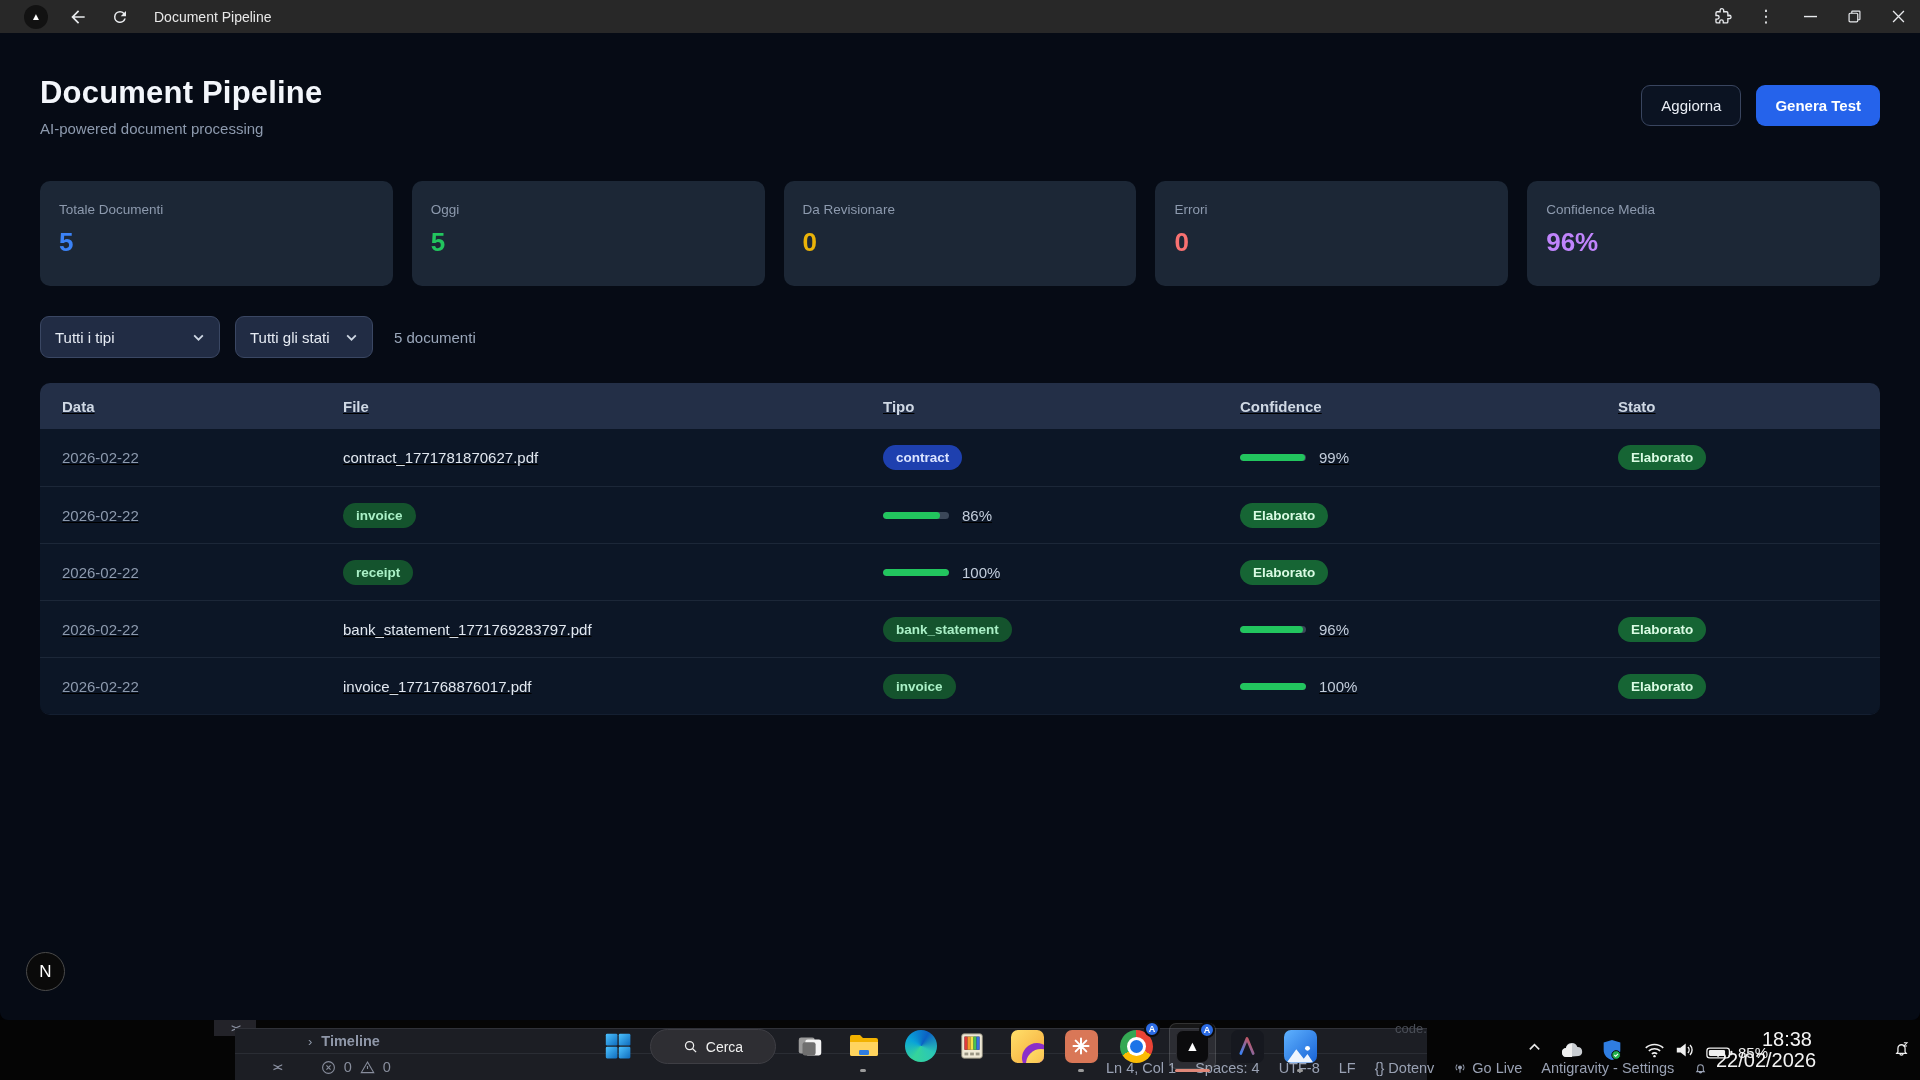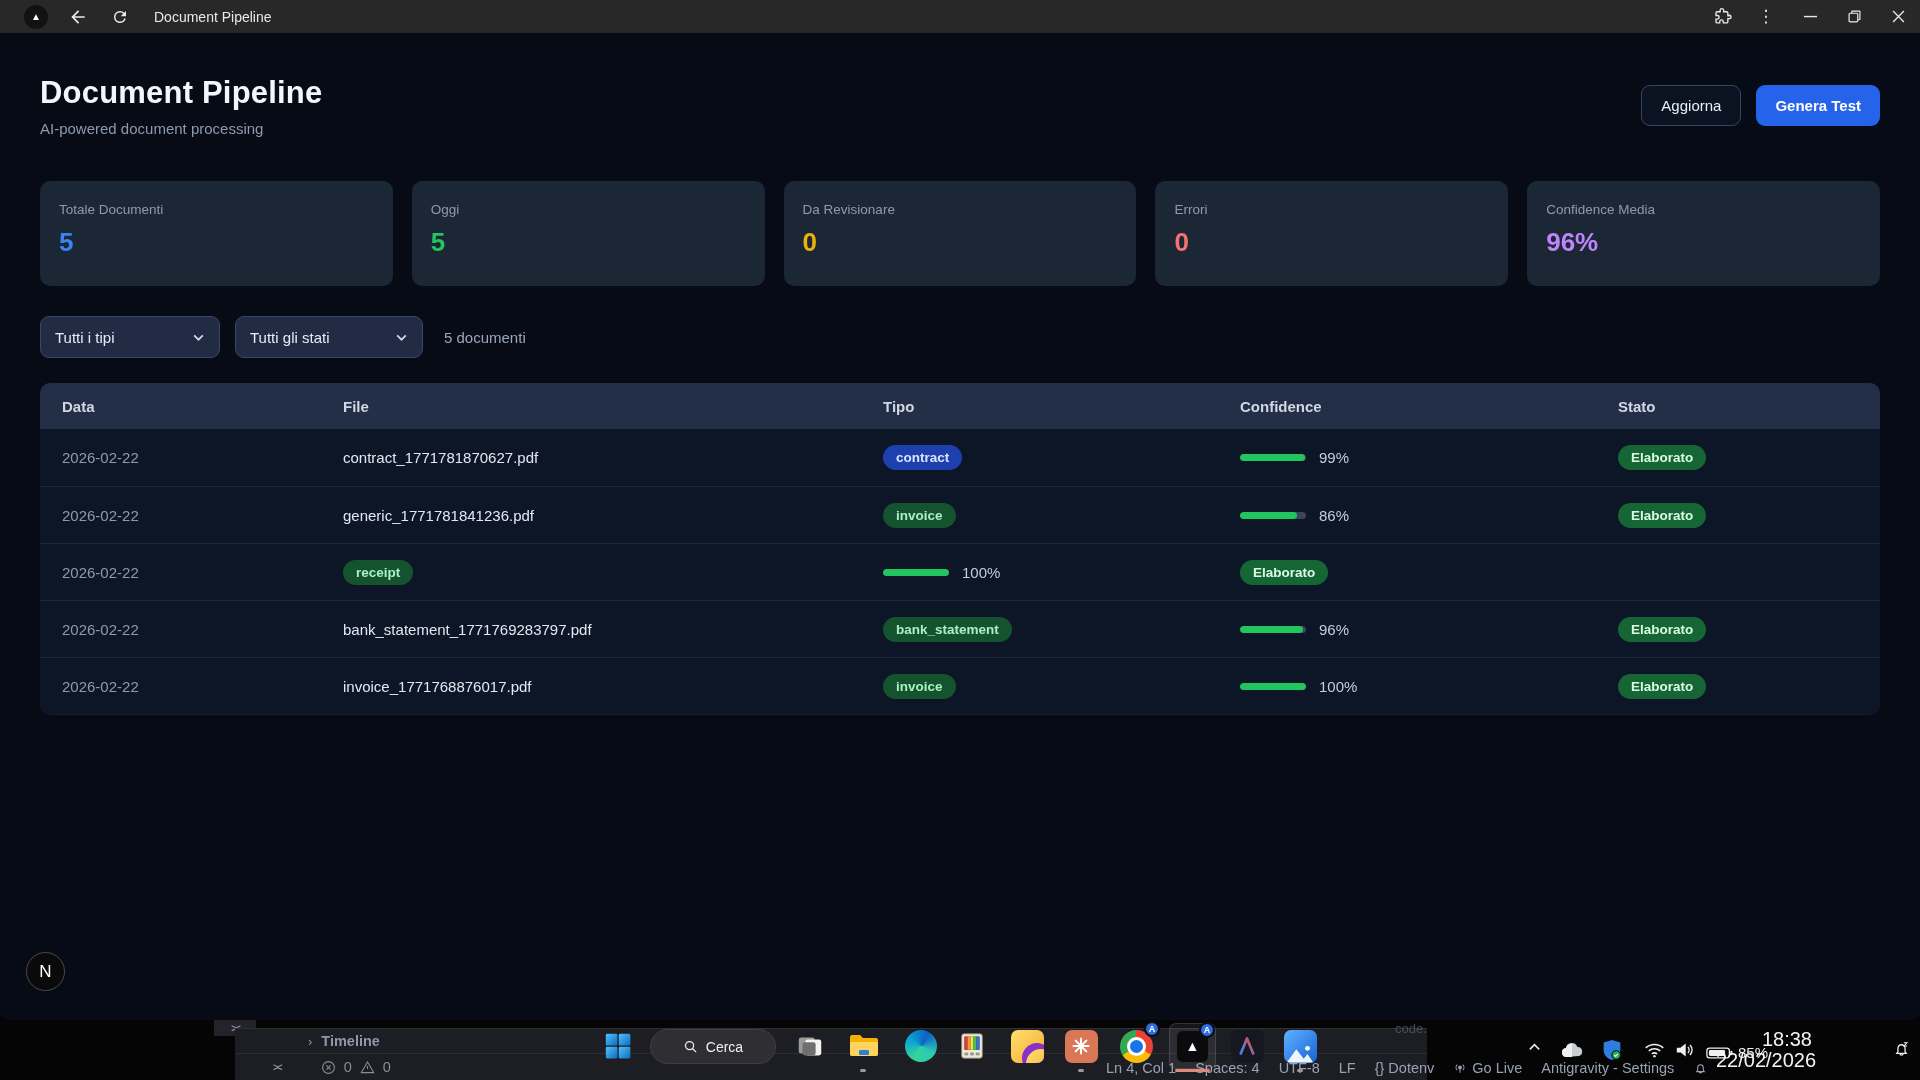--- a/index.html
+++ b/index.html
@@ -30,27 +30,27 @@
   .btn-primary { border:none; color:#fff; font-weight:600; }
 
   .stats { position:absolute; top:148px; left:40px; right:40px; display:grid; grid-template-columns:repeat(5,1fr); gap:19px; }
   .card { background:#1c2736; border-radius:10px; height:105px; padding:21px 19px; }
   .card-label { color:#8d9aae; font-size:13.5px; }
   .card-value { font-size:26px; font-weight:800; margin-top:10px; }
 
   .filterbar { position:absolute; top:283px; left:40px; display:flex; align-items:center; gap:15px; }
   .sel { height:42px; background:#212c44; border:1px solid #3a4763; border-radius:9px; display:flex; align-items:center;
          padding:0 14px; color:#e6ebf3; font-size:15px; }
-  .sel.w1 { width:180px; } .sel.w2 { width:188px; }
+  .sel.w1 { width:180px; } .sel.w2 { width:138px; }
   .sel svg { margin-left:auto; }
   .doc-count { color:#9aa7ba; font-size:15px; margin-left:6px; }
 
   .table { position:absolute; top:350px; left:40px; right:40px; border-radius:10px; overflow:hidden;
            border-bottom:1px solid #141f31; }
-  .thead, .trow { display:grid; grid-template-columns:281px 540px 357px 378px 1fr; align-items:center; }
+  .thead, .trow { display:grid; grid-template-columns:281px 540px 357px 378px 1fr; align-items:center;text-decoration:underline; }
   .thead { background:#232f47; height:46px; }
   .th { color:#cfd8e4; font-size:15px; font-weight:700; padding-left:22px; }
   .trow { height:57px; background:#0c1626; border-top:1px solid #1c2738; }
   .trow:first-child { border-top:none; }
   .td { padding-left:22px; font-size:15px; }
   .c-date { color:#8d9aae; }
   .c-file { color:#e2e8f0; }
   .pill { display:inline-block; padding:5px 13px; border-radius:999px; font-size:13.5px; font-weight:700; }
   .pill.blue  { background:#1e40af; color:#dbe4ff; }
   .pill.green { background:#14532d; color:#a9f0c6; }
@@ -223,21 +223,20 @@
           <span class="bar">
                 <span class="fill" style="width: 99%;"></span>
               </span>
           <span class="pct">99%</span>
         </div>
         <div class="td"><span class="pill status">Elaborato</span></div>
       </div>
 
       <div class="trow">
         <div class="td c-date">2026-02-22</div>
-        <div class="td c-file">generic_1771781841236.pdf</div>
         <div class="td"><span class="pill green">invoice</span></div>
         <div class="td c-conf">
           <span class="bar">
                 <span class="fill" style="width: 86%;"></span>
               </span>
           <span class="pct">86%</span>
         </div>
         <div class="td"><span class="pill status">Elaborato</span></div>
       </div>
 

